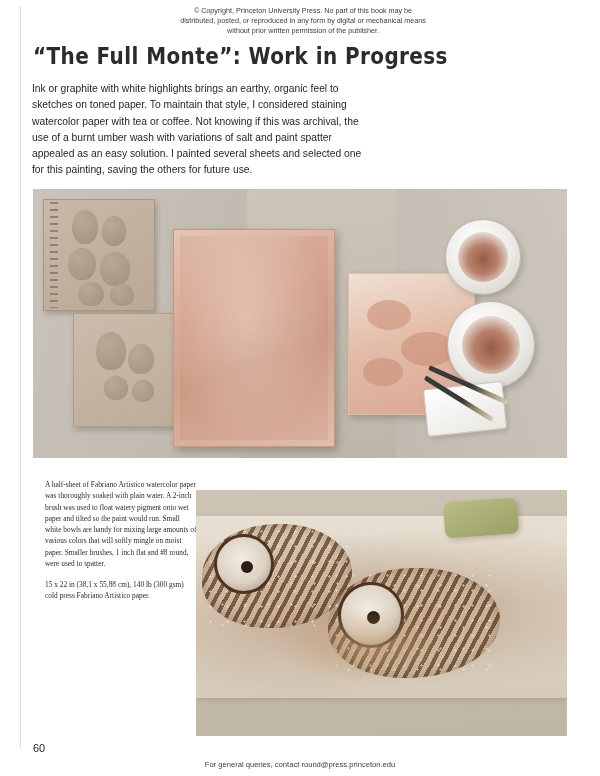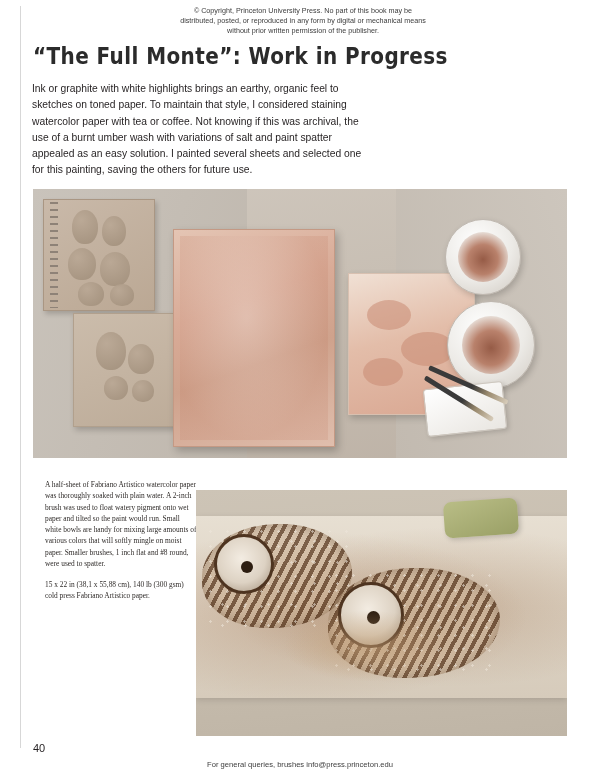--- a/index.html
+++ b/index.html
@@ -362,14 +362,14 @@
   <div class="bird-shell" style="left:132px;top:78px;width:172px;height:110px;">
     <div class="speckles"></div>
   </div>
   <div class="bird-head" style="left:142px;top:92px;width:66px;height:66px;">
     <div class="bird-eye" style="left:26px;top:26px;width:13px;height:13px;"></div>
   </div>
 
   <div class="pb-sand"></div>
 </div>
 
-<div class="folio">40</div>
-<div class="footer-note">For general queries, brushes info@press.princeton.edu</div>
+<div class="folio">60</div>
+<div class="footer-note">For general queries, contact round@press.princeton.edu</div>
 
 </body></html>

